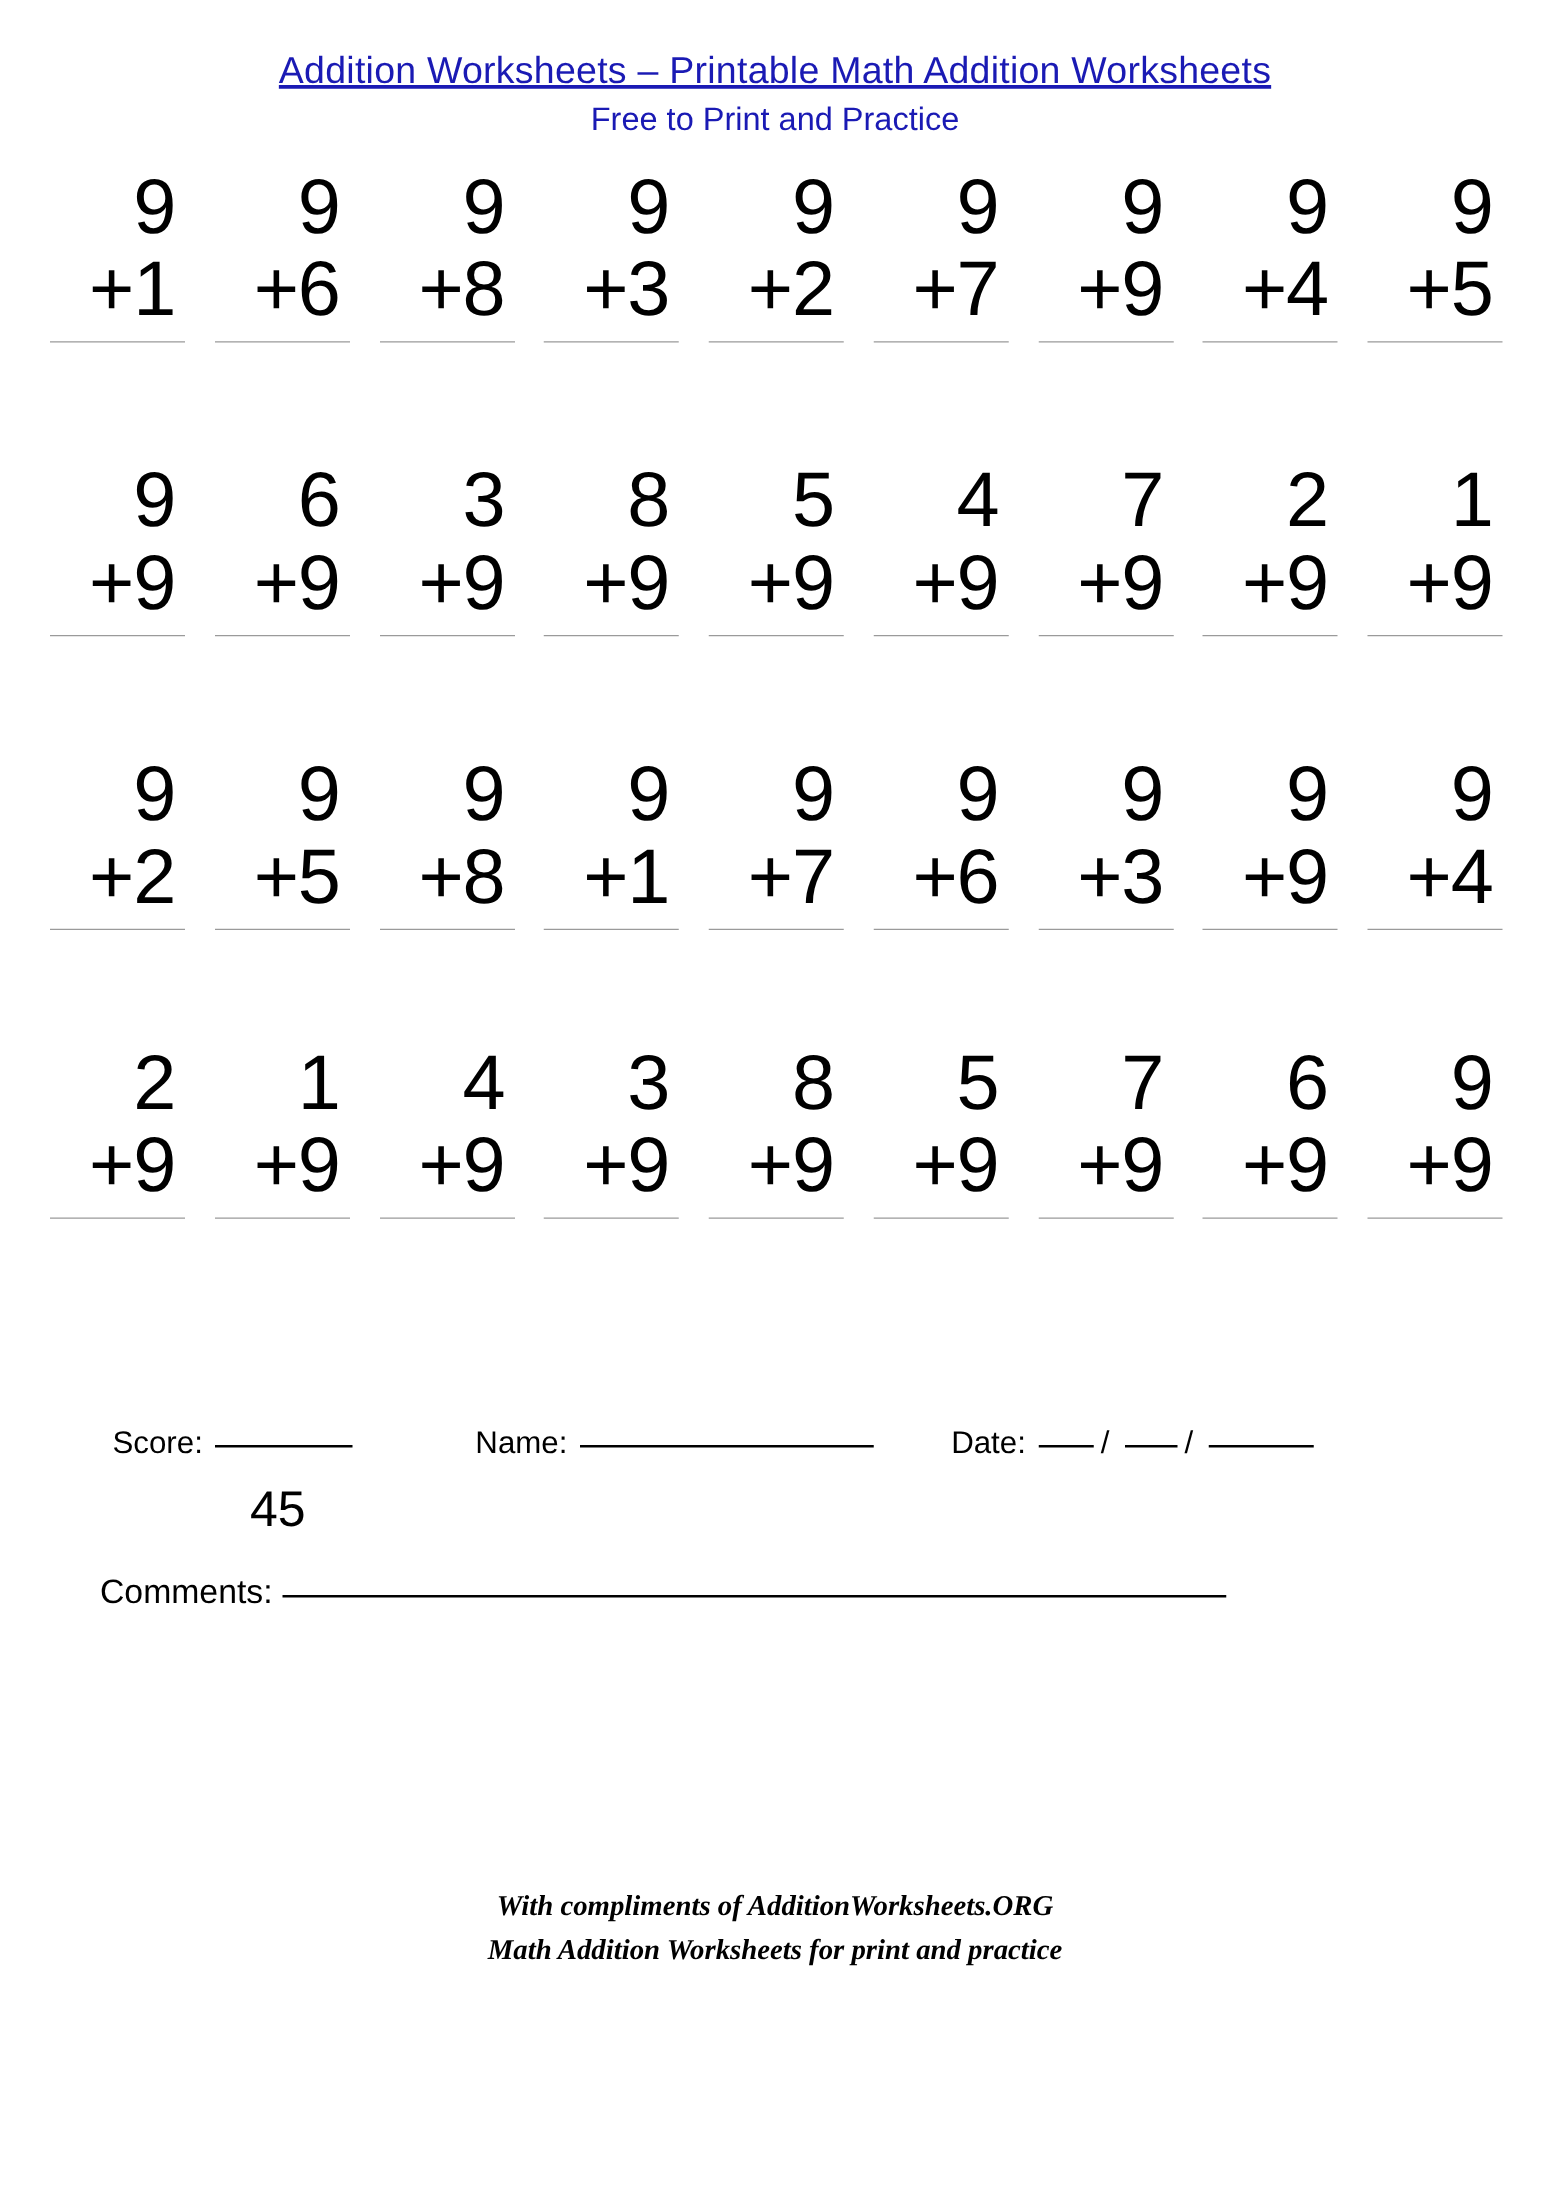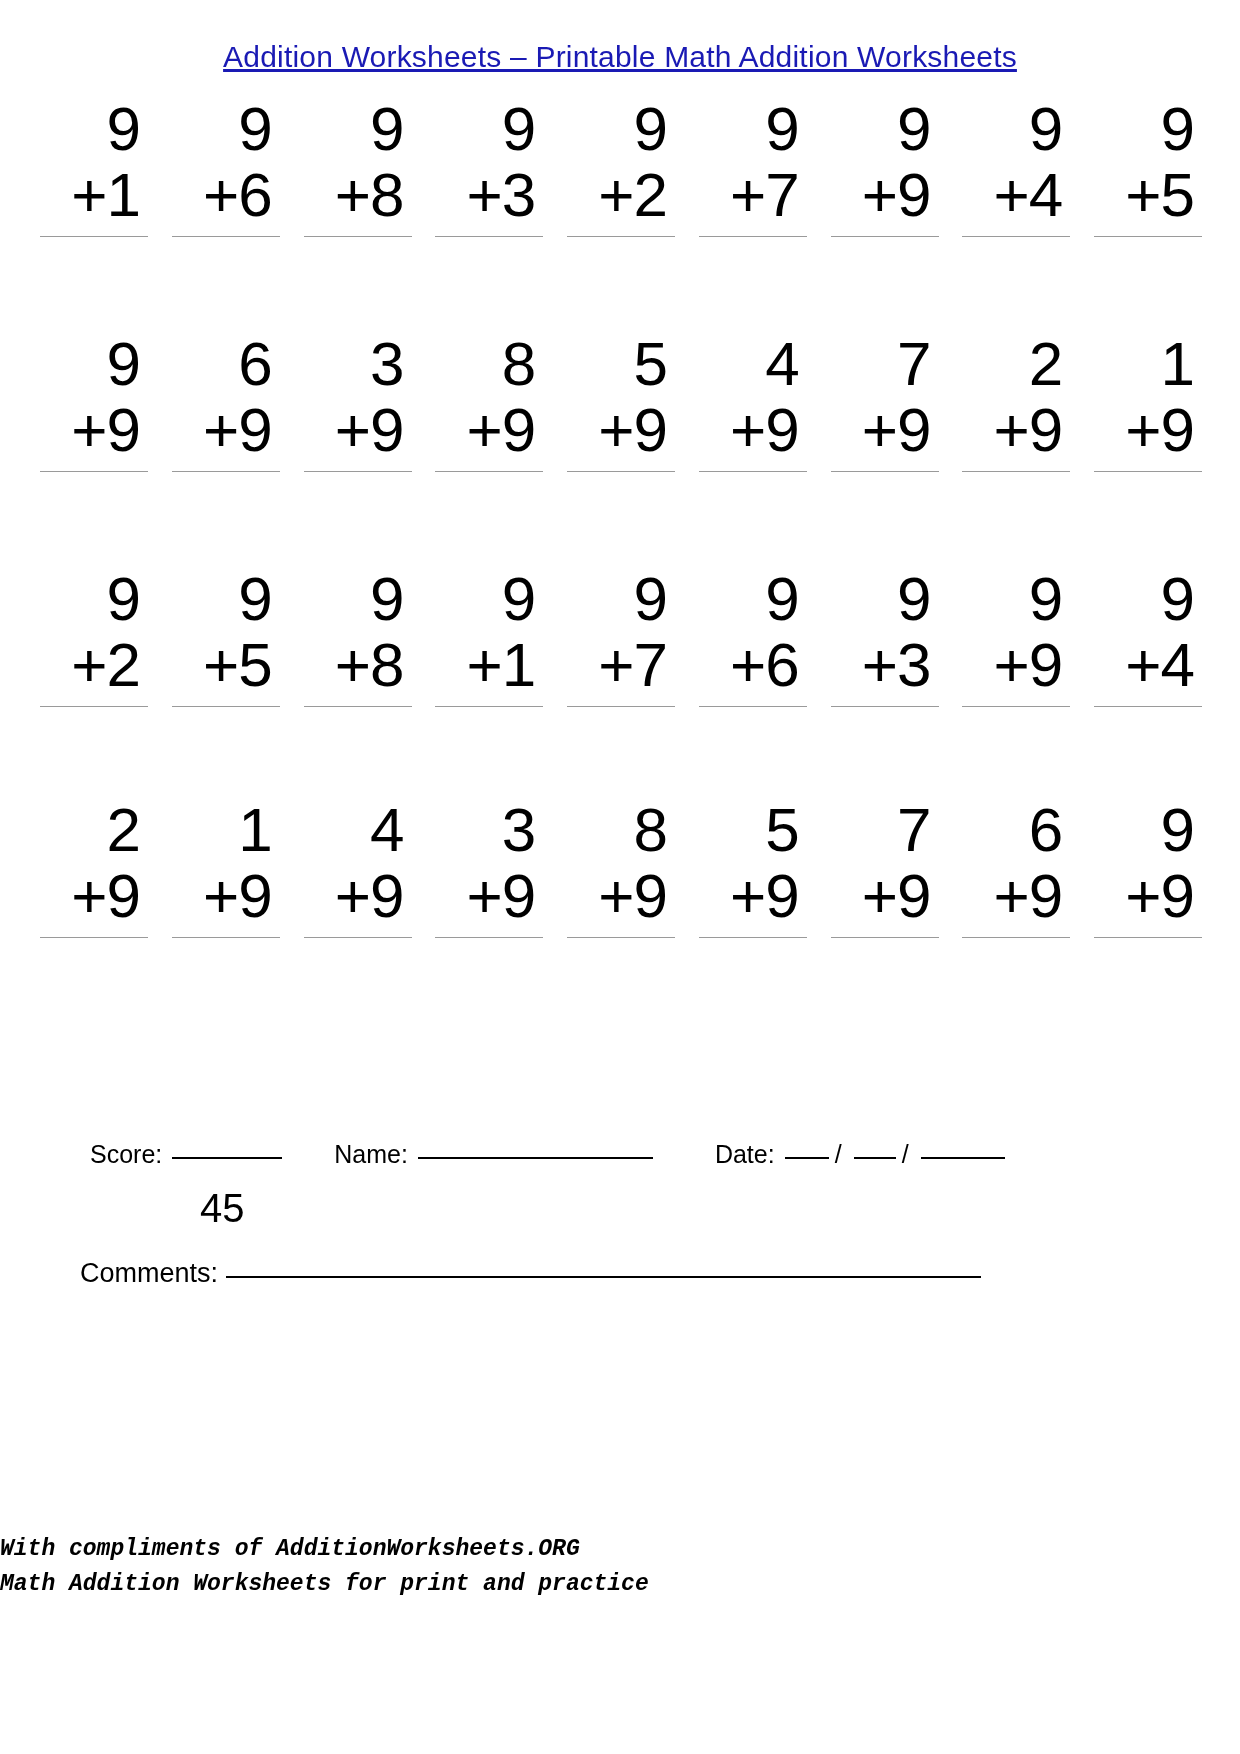--- a/index.html
+++ b/index.html
@@ -105,21 +105,21 @@
     top: -4px;
   }
   .blank-score { width: 110px; }
   .blank-name  { width: 235px; }
   .blank-d1    { width: 44px; }
   .blank-d2    { width: 42px; }
   .blank-d3    { width: 84px; }
   .slash { margin: 0 2px 0 6px; font-size: 25px; }
 
   .score-group { display: flex; align-items: baseline; }
-  .name-group  { display: flex; align-items: baseline; margin-left: 52px; }
+  .name-group  { display: flex; align-items: baseline; margin-left: 98px; }
   .date-group  { display: flex; align-items: baseline; margin-left: 62px; }
 
   .score-value {
     position: absolute;
     left: 200px;
     top: 46px;
     font-size: 40px;
   }
 
   .comments-row {
@@ -140,36 +140,37 @@
     position: relative;
     top: -4px;
   }
 
   
   .credits {
     position: absolute;
     left: 0;
     right: 0;
     top: 1508px;
-    font-family: Liberation Mono, monospace;
+    text-align: center;
+    font-family: Liberation Serif, serif;
     font-style: italic;
     font-weight: bold;
     font-size: 23px;
     line-height: 1.5;
-    margin-top: 24px;
   }
   .credits .line1 .brand { font-weight: bold; }
 </style>
 </head>
 <body>
 
 <div class="page">
 
   <div class="header">
     <div class="header-title">Addition Worksheets –  Printable Math Addition Worksheets</div>
+    <div class="header-subtitle">Free to Print and Practice</div>
   </div>
 
   <div class="problems">
 
     <div class="prow">
       <div class="problem">
         <div class="pnum top">9</div>
         <div class="pnum bottom">+1</div>
         <div class="prule"></div>
       </div>

